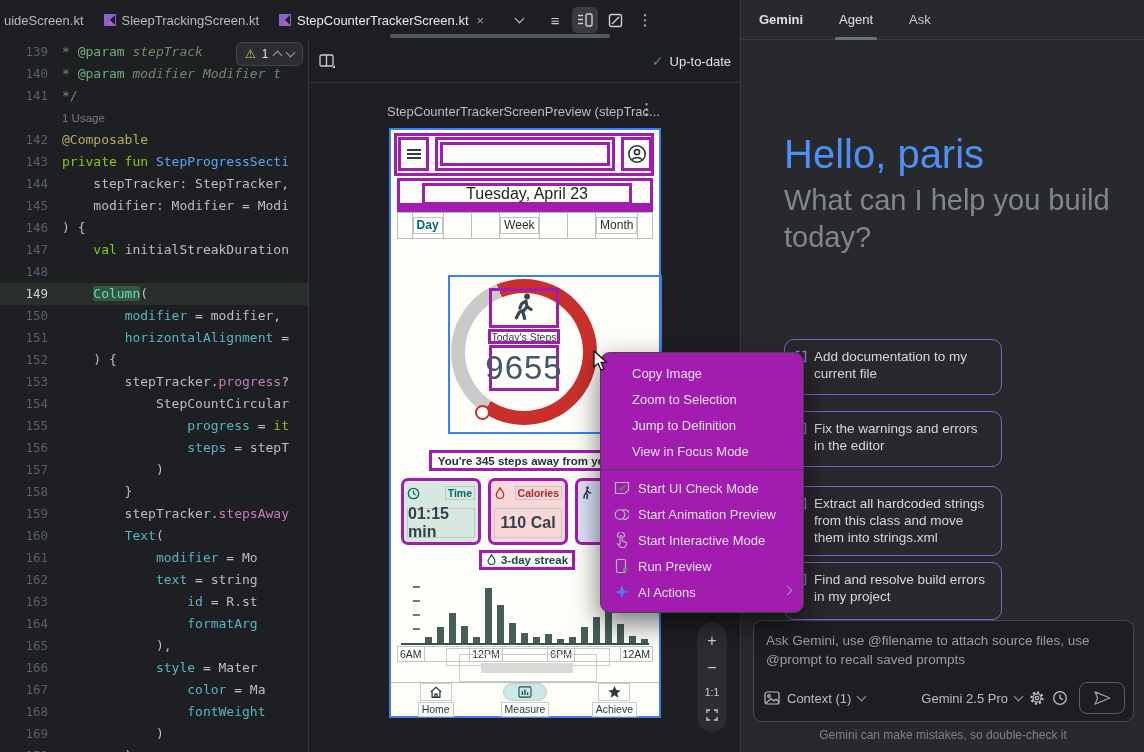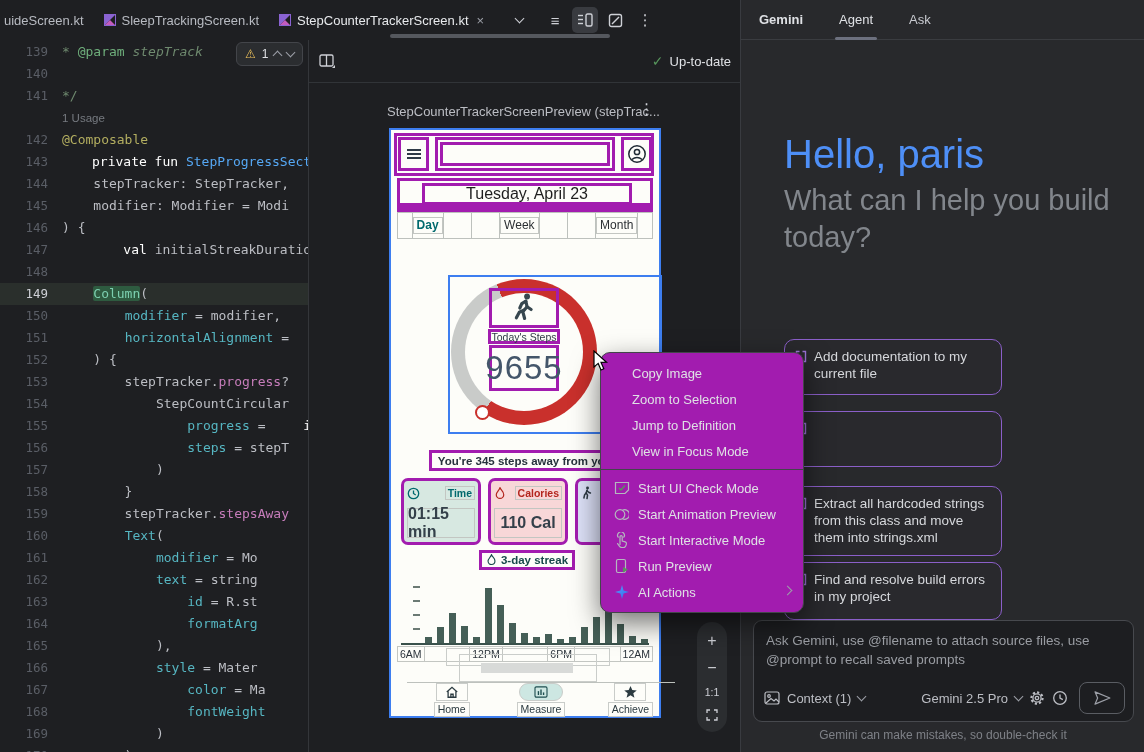--- a/index.html
+++ b/index.html
@@ -22,21 +22,21 @@
   #editor{left:0;top:40px;width:308px;height:712px;overflow:hidden;background:#1E1F22;}
   .crow{display:flex;height:22px;line-height:22px;font-family:"DejaVu Sans Mono",monospace;font-size:13px;}
   .crow.hl{background:#2A2F2C;}
   .ln{width:48px;flex:0 0 48px;text-align:right;padding-right:14px;color:#5A5E66;font-size:12.5px;}
   .crow.hl .ln{color:#CED0D6;}
   .ctext{white-space:pre;flex:1;}
   .c-com{color:#6F8A6F;}
   .c-tag{color:#6FAF7C;}
   .c-typ{color:#6F8A6F;font-style:italic;}
   .c-ann{color:#B3AE60;}
-  .c-kw{color:#ffffff;margin-left:30px;}
+  .c-kw{color:#84cc16;}
   .c-fn{color:#56A8F5;}
   .c-arg{color:#56B6C2;}
   .c-call{color:#56B6C2;}
   .c-prop{color:#C77DBB;}
   .c-pl{color:#BCBEC4;}
   .c-colhl{color:#7CCFAF;background:#2E5B40;border-radius:2px;}
   .c-hint{color:#767A80;font-family:"Liberation Sans",sans-serif;font-size:11.5px;}
   #inspect{left:236px;top:42px;height:22px;display:flex;align-items:center;gap:6px;background:#2B2D30;border:1px solid #43454A;border-radius:6px;padding:0 8px;font-size:12px;color:#DFE1E5;z-index:5;}
   .warnglyph{color:#F2C55C;font-size:12px;}
   
@@ -74,21 +74,21 @@
   #streak{left:88px;top:420px;width:96px;height:20px;display:flex;align-items:center;justify-content:center;gap:4px;font-size:11.5px;font-weight:bold;color:#17494B;}
   #chart{left:8px;top:448px;width:252px;height:67px;}
   #chartbase{position:absolute;left:2px;right:2px;bottom:0;height:2px;background:#39514B;}
   .tick{position:absolute;left:14px;width:7px;height:1.5px;background:#6B7A74;}
   #bars{position:absolute;left:26px;right:2px;bottom:2px;top:0;display:flex;align-items:flex-end;gap:5px;}
   .bar{width:7px;background:#455F57;}
   #xlabels{left:6px;top:516px;width:256px;height:16px;display:flex;align-items:stretch;}
   .xl{border:1px solid #C3C6C2;font-size:10.5px;color:#2B333B;display:flex;align-items:center;padding:0 2px;white-space:nowrap;}
   .xfill{flex:1;border:1px solid #C3C6C2;border-left:none;border-right:none;}
   .ghost{border:1px solid #CACDCA;position:absolute;}
-  #navbar{left:0px;top:552px;width:268px;height:34px;border-top:1px solid #BDC1BD;display:flex;margin-left:16px;}
+  #navbar{left:0px;top:552px;width:268px;height:34px;border-top:1px solid #BDC1BD;display:flex;}
   .navitem{flex:1;display:flex;flex-direction:column;align-items:center;justify-content:center;gap:1px;}
   .navico{width:30px;height:17px;display:flex;align-items:center;justify-content:center;border:1px solid #C9CCC9;}
   .navico.measure{background:#CDE7E2;border-radius:9px;width:42px;}
   .navlbl{font-size:10.5px;color:#2B3A40;border:1px solid #C9CCC9;padding:0 3px;line-height:13px;}
   
   #handtool{left:390px;top:552px;width:24px;height:24px;display:flex;align-items:center;justify-content:center;color:#CED0D6;}
   #zoompill{left:388px;top:582px;width:30px;height:110px;background:#2B2D30;border-radius:15px;display:flex;flex-direction:column;align-items:center;justify-content:space-around;padding:6px 0;box-sizing:border-box;color:#CED0D6;}
   .zbtn{font-size:16px;line-height:16px;color:#CED0D6;}
   #zlevel{font-size:10.5px;font-weight:normal;}
   
@@ -169,20 +169,21 @@
 <div id="tabscroll" class="abs"></div>
 
 <div id="editor" class="abs">
   <div id="code-lines" style="padding-top:1px;">
       <div class="crow">
         <span class="ln">139</span>
         <span class="ctext"><span class="c-com">* </span><span class="c-tag">@param </span><span class="c-typ">stepTrack</span></span>
       </div>
       <div class="crow">
         <span class="ln">140</span>
+        <span class="ctext"><span class="c-com">* </span><span class="c-tag">@param </span><span class="c-typ">modifier </span><span class="c-typ">Modifier t</span></span>
       </div>
       <div class="crow">
         <span class="ln">141</span>
         <span class="ctext"><span class="c-com">*/</span></span>
       </div>
       <div class="crow">
         <span class="ln"></span>
         <span class="ctext"><span class="c-hint">1 Usage</span></span>
       </div>
       <div class="crow">
@@ -637,20 +638,21 @@
   </div>
   <div class="gcard abs" style="top:411px;height:56px;">
     <span class="pico">
         <svg width="12" height="13" viewBox="0 0 12 13">
           <g stroke="#9D74D8" stroke-width="1.4" fill="none">
             <path d="M4.5 1.5 H1.5 V11.5 H4.5"></path>
             <path d="M7.5 1.5 H10.5 V11.5 H7.5"></path>
           </g>
         </svg>
       </span>
+    <span>Fix the warnings and errors in the editor</span>
   </div>
   <div class="gcard abs" style="top:486px;height:70px;">
     <span class="pico">
         <svg width="12" height="13" viewBox="0 0 12 13">
           <g stroke="#9D74D8" stroke-width="1.4" fill="none">
             <path d="M4.5 1.5 H1.5 V11.5 H4.5"></path>
             <path d="M7.5 1.5 H10.5 V11.5 H7.5"></path>
           </g>
         </svg>
       </span>

